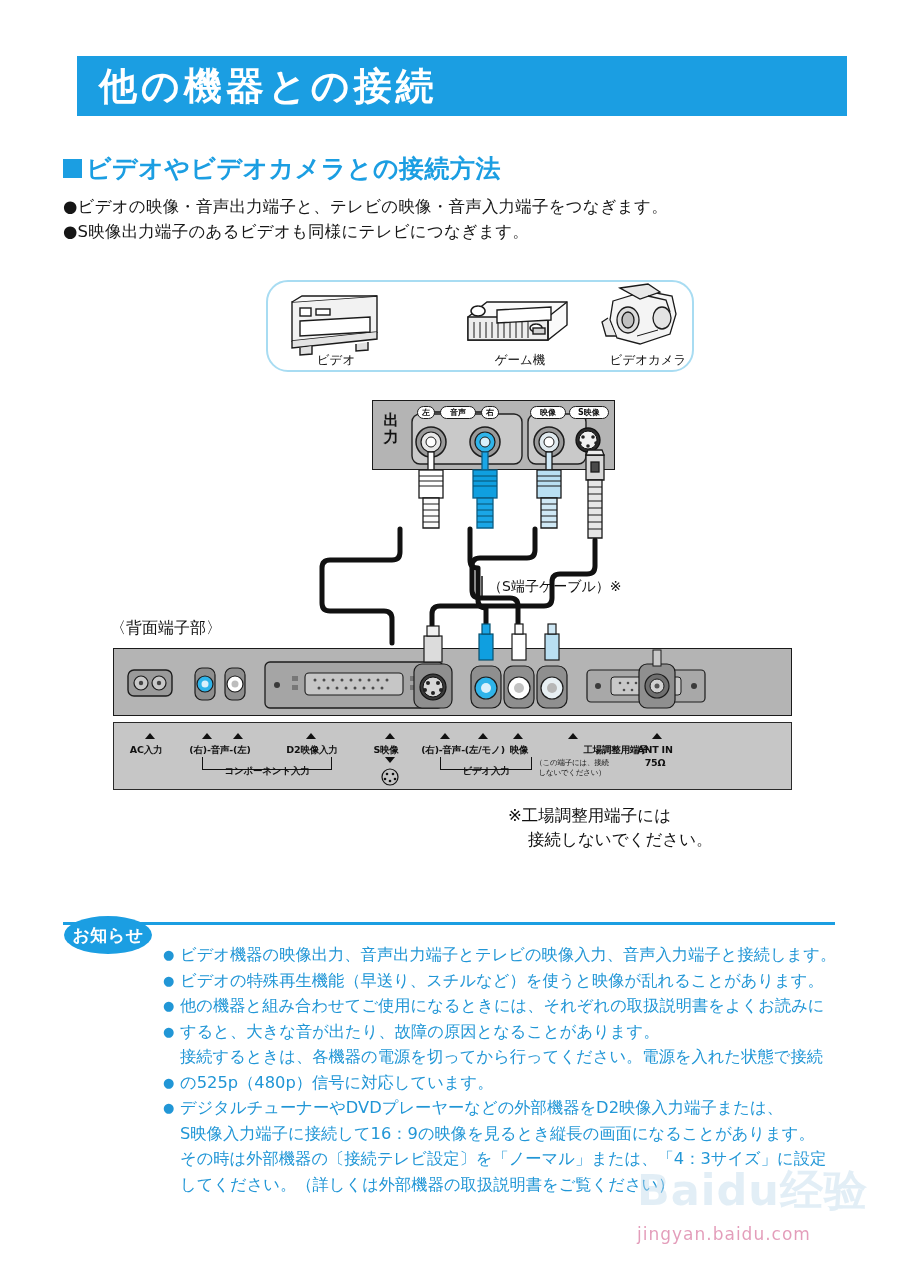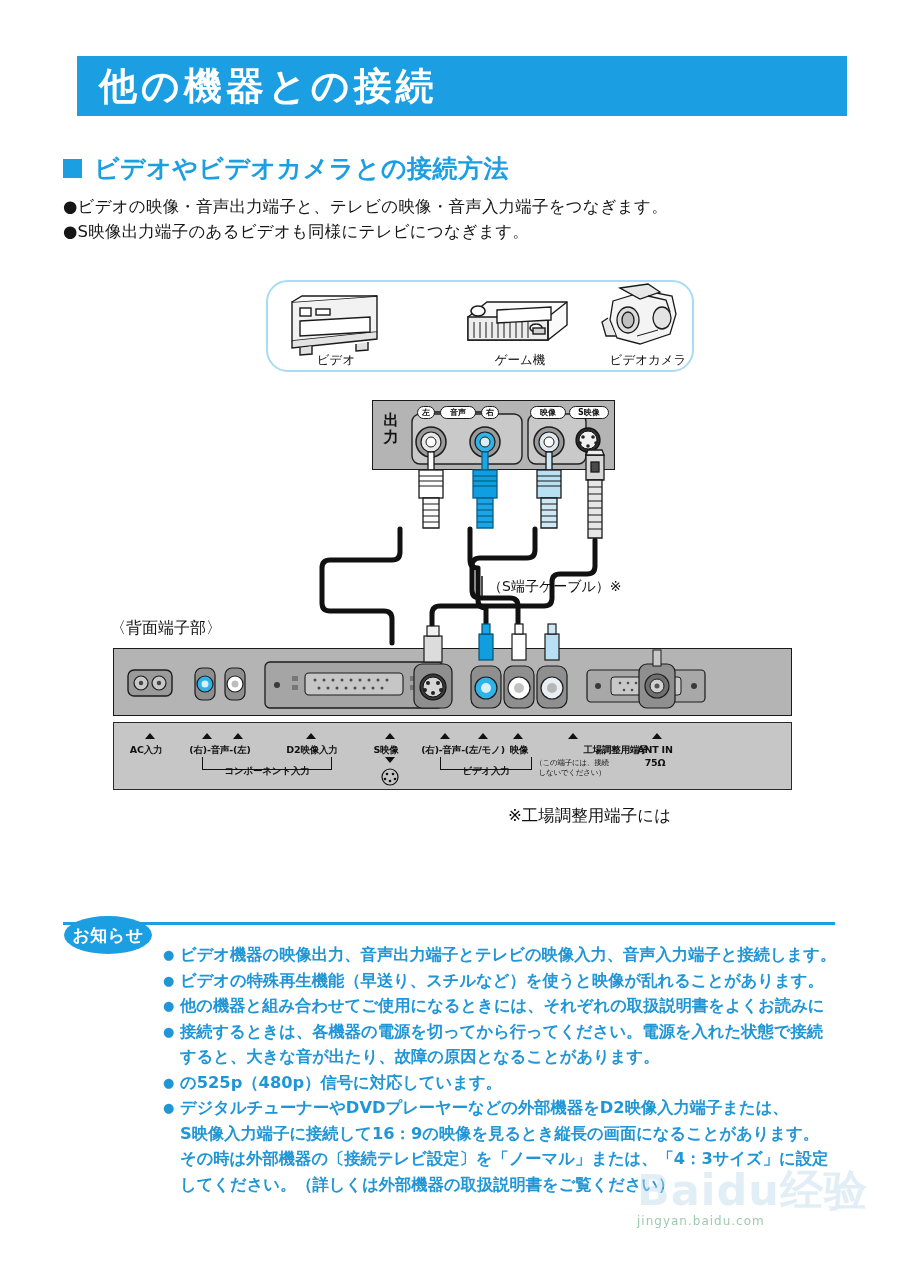--- a/index.html
+++ b/index.html
@@ -42,21 +42,21 @@
     white-space: nowrap;
   }
 
   
   .section-head {
     position: absolute;
     left: 63px;
     top: 152px;
     display: flex;
     align-items: center;
-    gap: 12px;
+    gap: 4px;
   }
   .sq-bullet {
     width: 19px;
     height: 19px;
     background: #1b9ee2;
     display: inline-block;
   }
   .section-head-text {
     font-size: 25px;
     font-weight: bold;
@@ -266,45 +266,44 @@
   .notice-item .nb {
     position: absolute;
     left: 0;
     top: 0;
     font-size: 13px;
     line-height: 25.5px;
   }
   .notice-item .cont {
     display: block;
     white-space: nowrap;
-    font-weight: bold;
   }
 
   
   .watermark {
     position: absolute;
     left: 637px;
     top: 1168px;
     opacity: 0.42;
     pointer-events: none;
   }
   .wm-main {
     font-size: 43px;
     font-weight: bold;
     color: #bcd8ea;
     letter-spacing: 1px;
     line-height: 44px;
     white-space: nowrap;
   }
   .wm-sub {
-    font-size: 12px;
-    color: #15803d;
+    font-size: 17px;
+    color: #be185d;
     letter-spacing: 1px;
     white-space: nowrap;
-    margin-top: 2px;
+    margin-top: 12px;
   }
 
   .page-number {
     position: absolute;
     left: 0;
     top: 1232px;
     width: 905px;
     text-align: center;
     font-size: 17px;
     color: #111;
@@ -660,42 +659,43 @@
   <div class="rl" style="left:522px; top:744px; width:100px;padding-left:44px;">工場調整用端子</div>
   <div class="rl small" style="left:524px; top:758px; width:96px;">（この端子には、接続</div>
   <div class="rl small" style="left:524px; top:768px; width:96px;">しないでください）</div>
 
   <div class="tri" style="left:652px; top:733px;"></div>
   <div class="rl" style="left:622px; top:744px; width:66px;">ANT IN</div>
   <div class="rl" style="left:622px; top:757px; width:66px;">75Ω</div>
 
   <div class="warn-note">
     <span>※工場調整用端子には</span>
+    <span class="ln2">接続しないでください。</span>
   </div>
 
   <div class="notice-rule"></div>
   <div class="notice-badge">お知らせ</div>
 
   <div class="notice-list">
     <div class="notice-item">
       <span class="nb">●</span>
       <span class="cont">ビデオ機器の映像出力、音声出力端子とテレビの映像入力、音声入力端子と接続します。</span>
     </div>
     <div class="notice-item">
       <span class="nb">●</span>
       <span class="cont">ビデオの特殊再生機能（早送り、スチルなど）を使うと映像が乱れることがあります。</span>
     </div>
     <div class="notice-item">
       <span class="nb">●</span>
       <span class="cont">他の機器と組み合わせてご使用になるときには、それぞれの取扱説明書をよくお読みに</span>
     </div>
     <div class="notice-item">
       <span class="nb">●</span>
+      <span class="cont">すると、大きな音が出たり、故障の原因となることがあります。</span>
       <span class="cont">接続するときは、各機器の電源を切ってから行ってください。電源を入れた状態で接続</span>
-      <span class="cont">すると、大きな音が出たり、故障の原因となることがあります。</span>
     </div>
     <div class="notice-item">
       <span class="nb">●</span>
       <span class="cont">の525p（480p）信号に対応しています。</span>
     </div>
     <div class="notice-item">
       <span class="nb">●</span>
       <span class="cont">デジタルチューナーやDVDプレーヤーなどの外部機器をD2映像入力端子または、</span>
       <span class="cont">S映像入力端子に接続して16：9の映像を見るとき縦長の画面になることがあります。</span>
       <span class="cont">その時は外部機器の〔接続テレビ設定〕を「ノーマル」または、「4：3サイズ」に設定</span>

